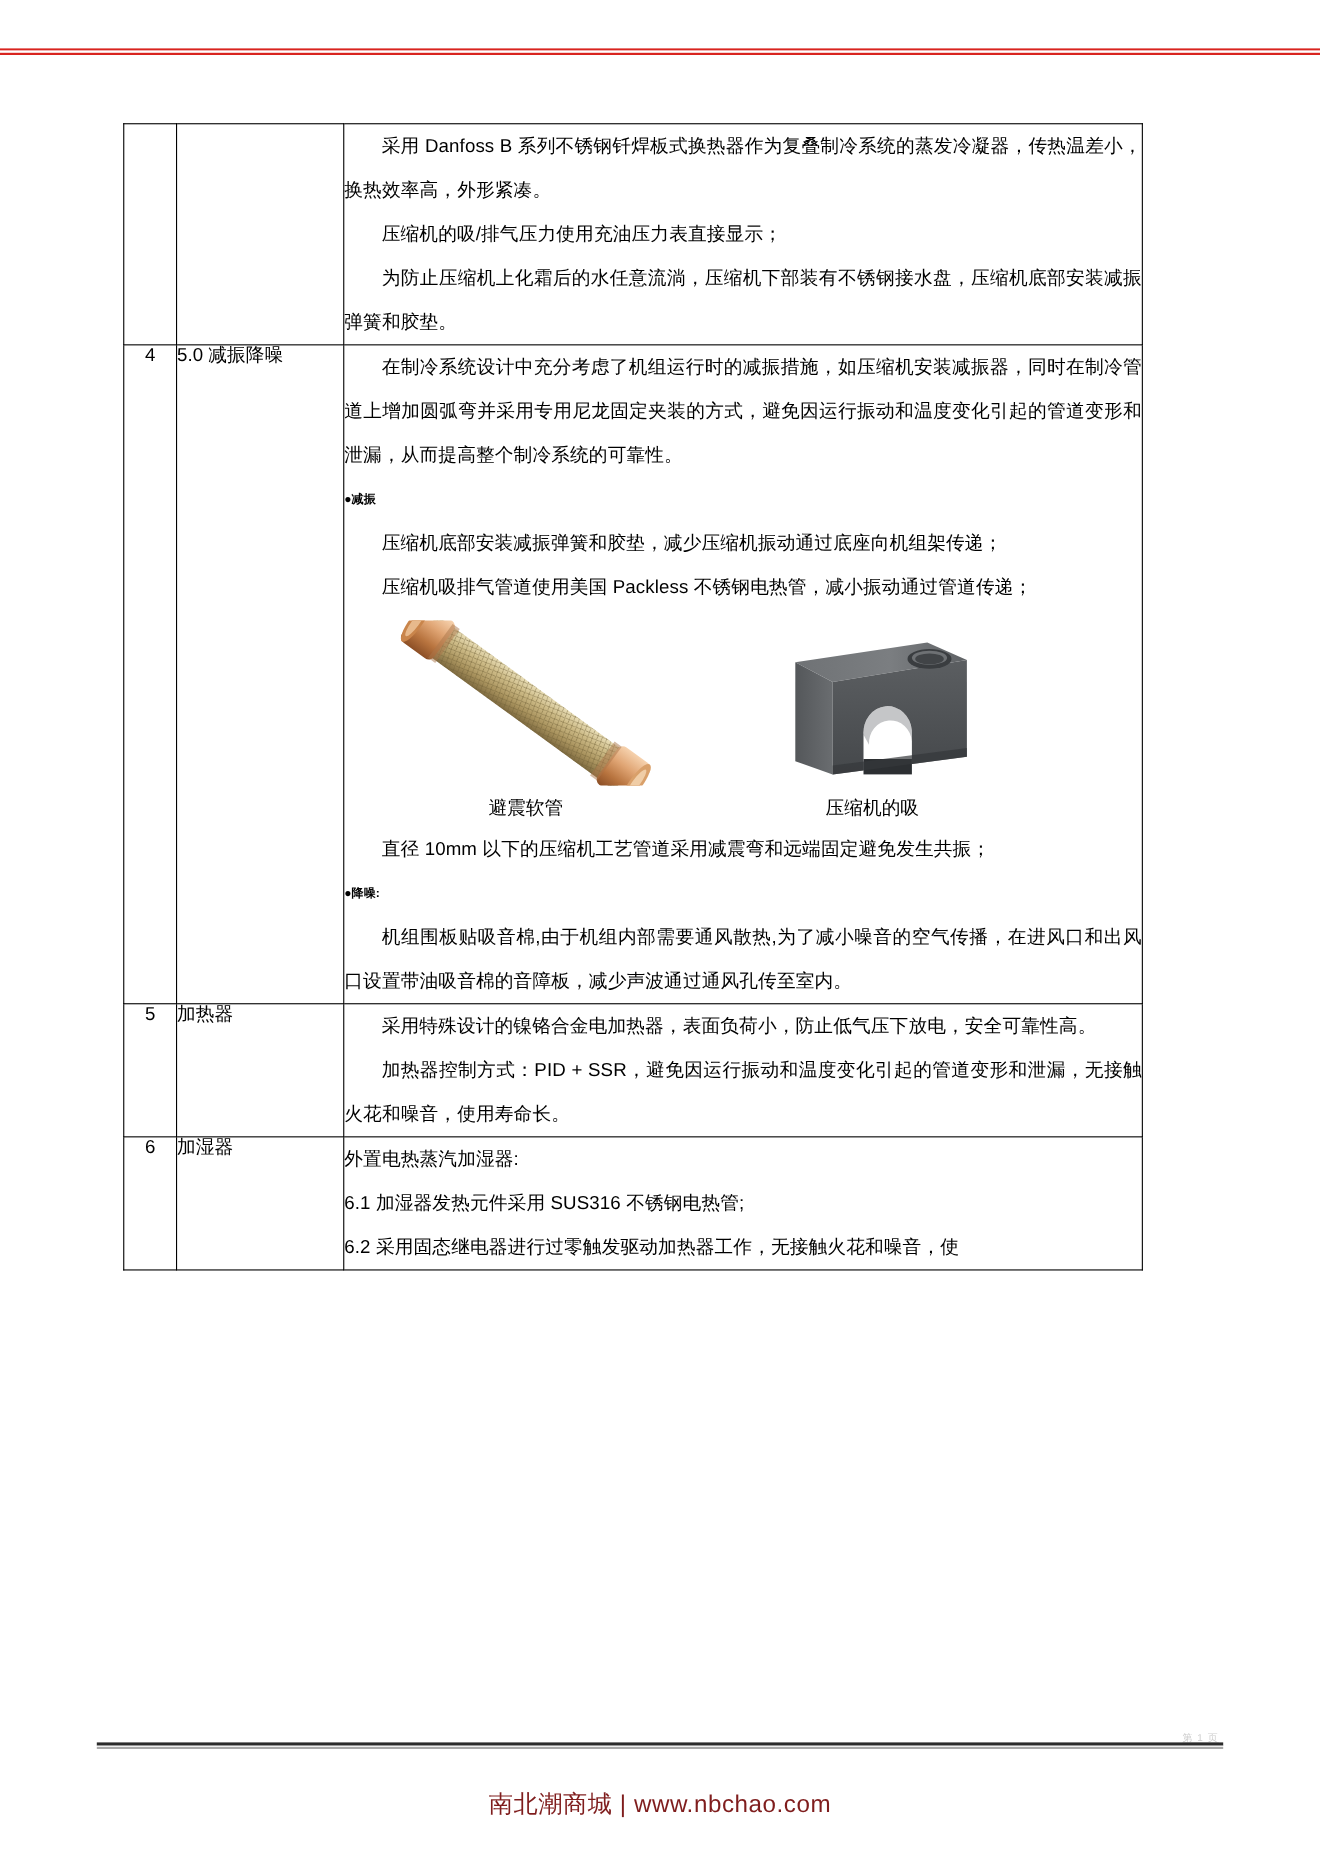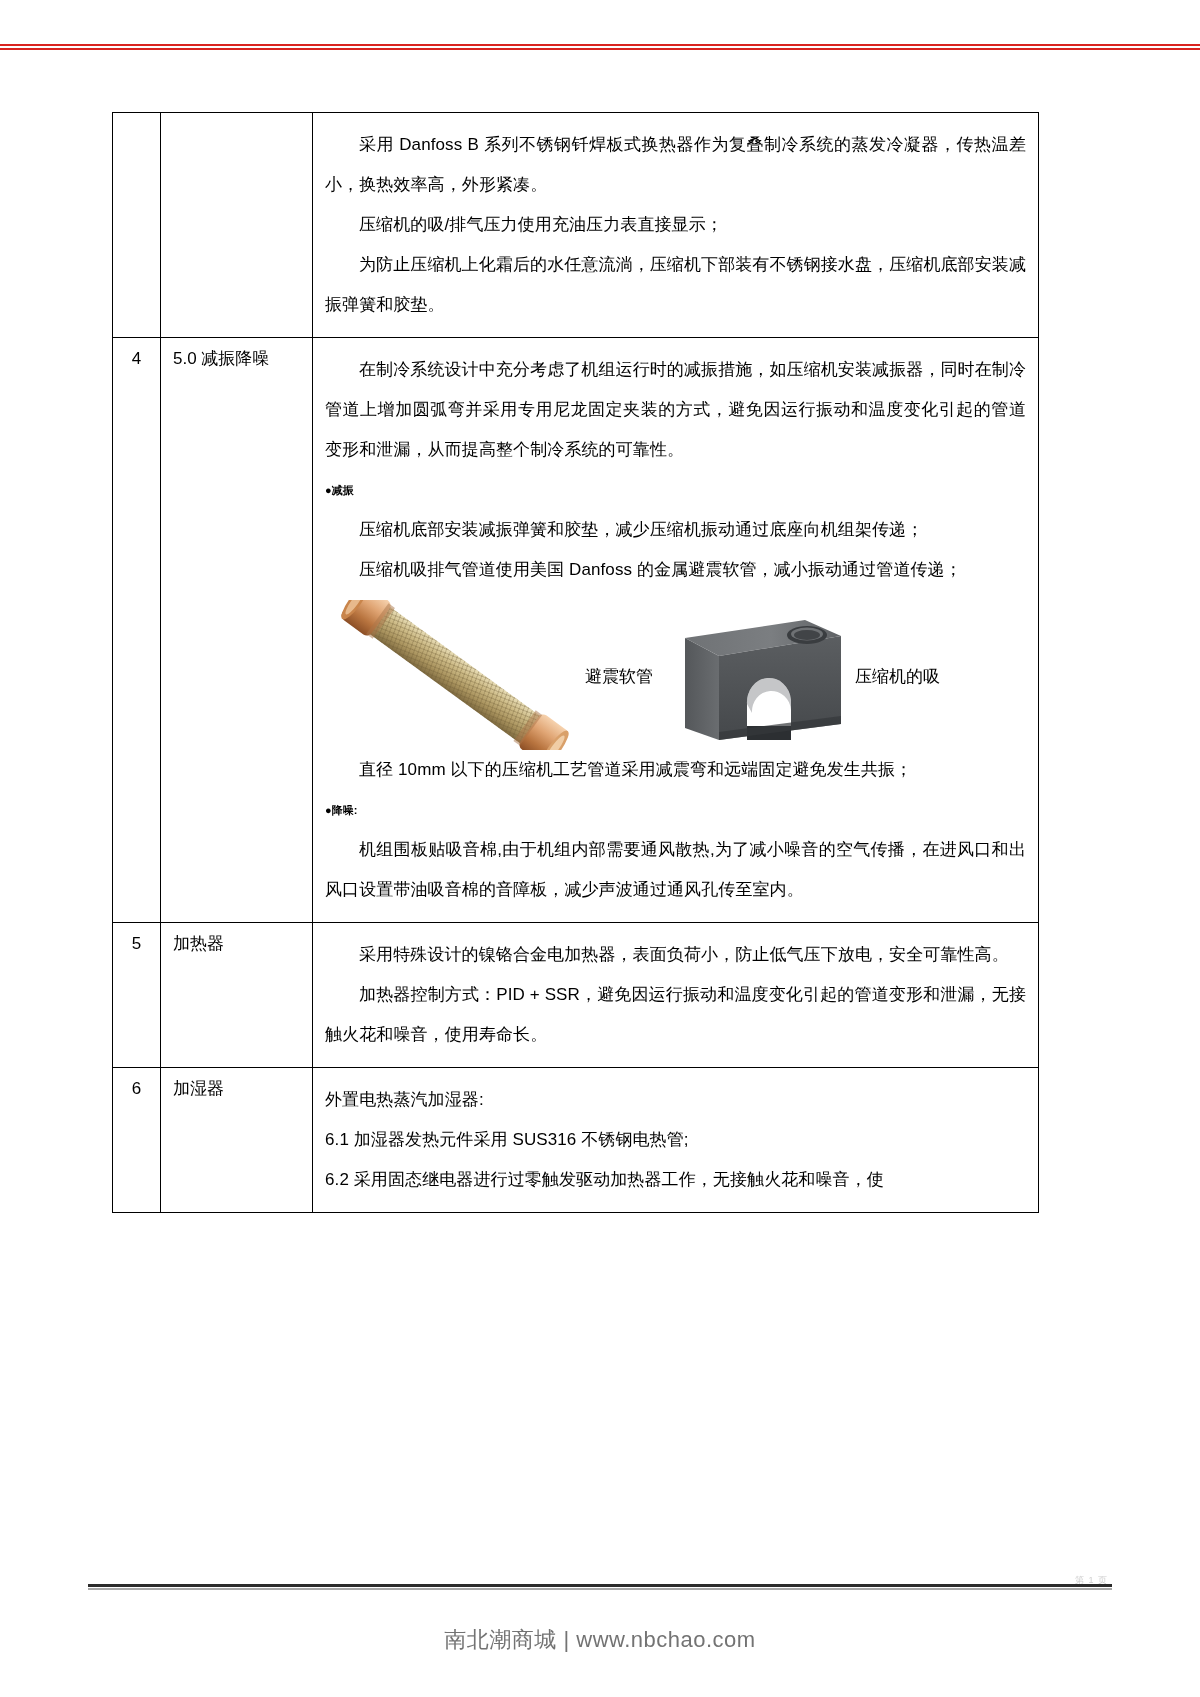--- a/index.html
+++ b/index.html
@@ -52,21 +52,21 @@
     position: absolute;
     left: 112px;
     top: 112px;
     width: 926px;
     border-collapse: collapse;
     table-layout: fixed;
   }
   .doc-table td {
     border: 1px solid #000000;
     vertical-align: top;
-    padding: 12px;
+    padding: 0;
   }
   .col-num   { width: 48px; }
   .col-label { width: 152px; }
   .col-body  { width: 726px; }
 
   .cell-num {
     text-align: center;
     font-size: 17px;
     line-height: 1.0;
     padding: 11px 0 0 0;
@@ -105,21 +105,21 @@
 
   
   .figure-row {
     display: flex;
     align-items: flex-end;
     justify-content: flex-start;
     padding: 10px 0 0 0;
   }
   .figure {
     display: flex;
-    flex-direction: row;
+    flex-direction: column;
     align-items: center;
   }
   .figure.fig-hose { width: 330px; }
   .figure.fig-clamp { width: 300px; }
   .fig-canvas {
     height: 150px;
     display: flex;
     align-items: center;
     justify-content: center;
   }
@@ -161,21 +161,21 @@
     letter-spacing: 1px;
     text-decoration: underline;
   }
   .brand {
     position: absolute;
     left: 0;
     top: 1625px;
     width: 1200px;
     text-align: center;
     font-size: 22px;
-    color: #737373;
+    color: #7f1d1d;
     letter-spacing: 0.5px;
   }
 </style>
 </head>
 <body>
 
 <div class="header-rule">
   <div class="bar-thick"></div>
   <div class="bar-gap"></div>
   <div class="bar-thin"></div>
@@ -201,21 +201,21 @@
 
     <tr>
       <td class="cell-num">4</td>
       <td class="cell-label">5.0 减振降噪</td>
       <td class="cell-body">
         <p class="p p-indent">在制冷系统设计中充分考虑了机组运行时的减振措施，如压缩机安装减振器，同时在制冷管道上增加圆弧弯并采用专用尼龙固定夹装的方式，避免因运行振动和温度变化引起的管道变形和泄漏，从而提高整个制冷系统的可靠性。</p>
 
         <p class="p-bullet"><span class="dot">●</span><span>减振</span></p>
 
         <p class="p p-indent">压缩机底部安装减振弹簧和胶垫，减少压缩机振动通过底座向机组架传递；</p>
-        <p class="p p-indent">压缩机吸排气管道使用美国 Danfoss 的金属避震软管，减小振动通过管道传递；</p>
+        <p class="p p-indent">压缩机吸排气管道使用美国 Packless 不锈钢电热管，减小振动通过管道传递；</p>
 
         <div class="figure-row">
 
           <div class="figure fig-hose">
             <div class="fig-canvas">
               <svg width="260" height="150" viewBox="0 0 260 150">
                 <defs>
                   <linearGradient id="copperG" x1="0" y1="0" x2="0" y2="1">
                     <stop offset="0%" stop-color="#f6d2ae"></stop>
                     <stop offset="35%" stop-color="#e0a574"></stop>

